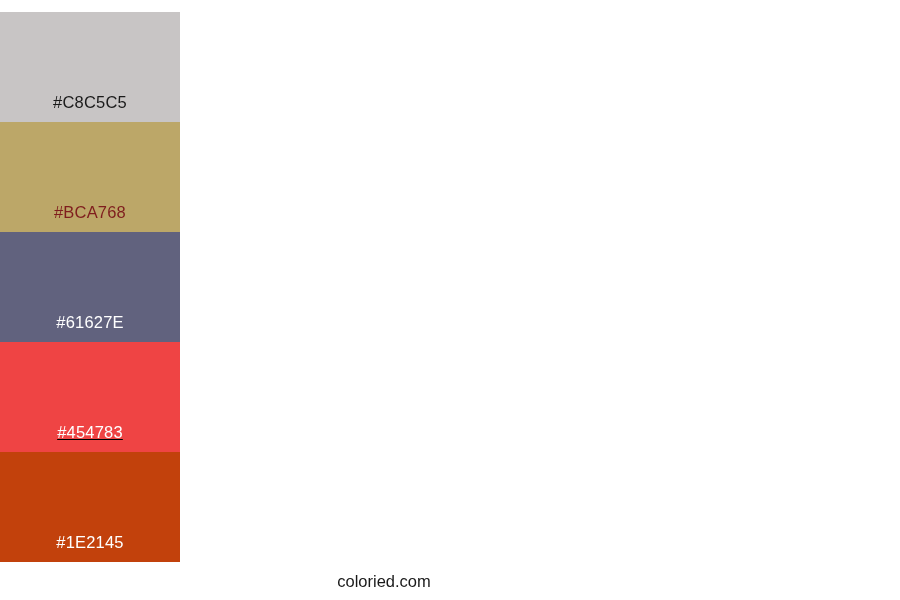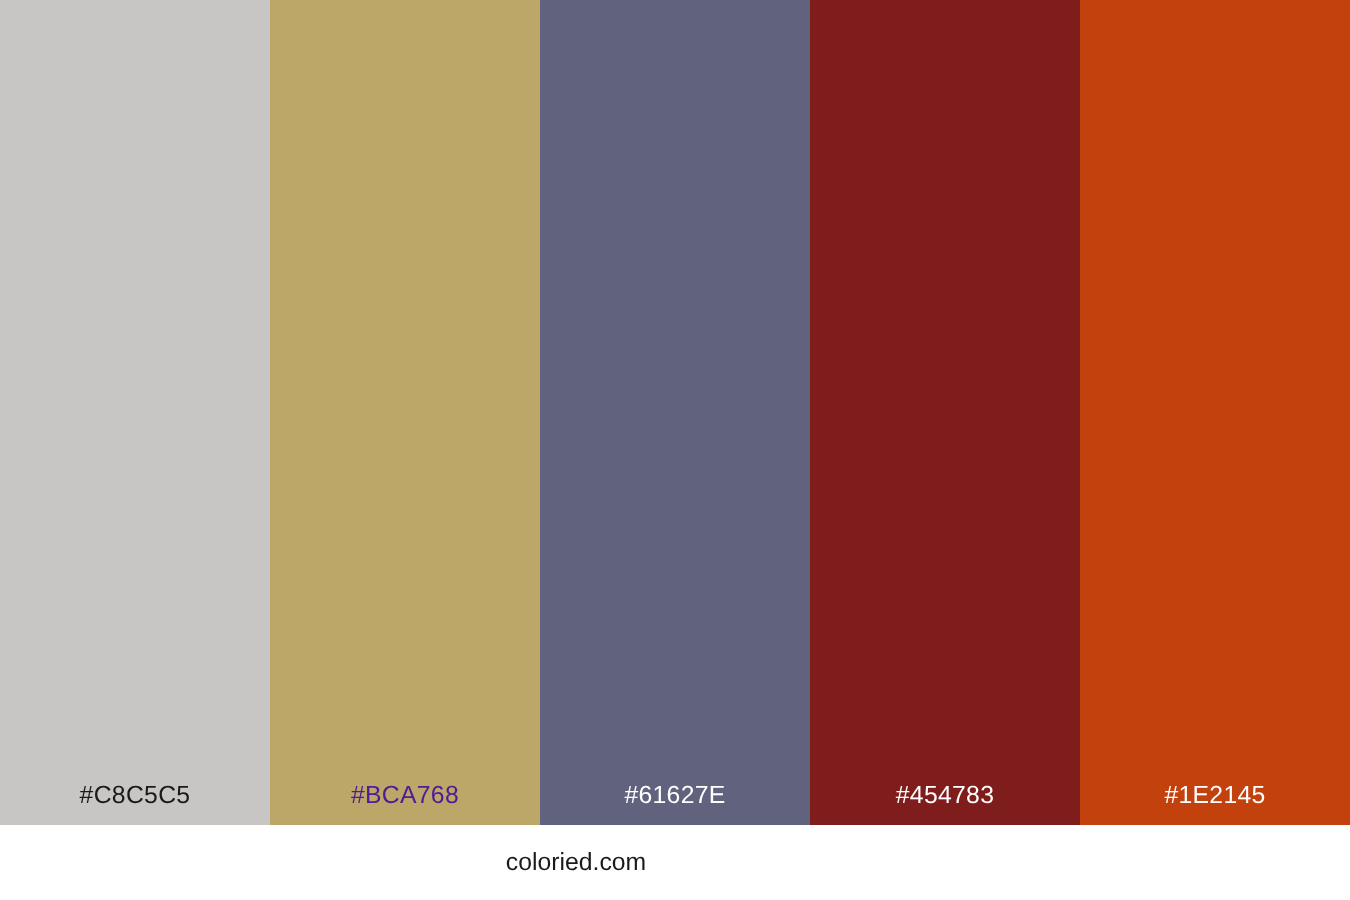--- a/index.html
+++ b/index.html
@@ -20,24 +20,25 @@
     width: 900px;
     height: 600px;
     background: #ffffff;
     display: flex;
     flex-direction: column;
   }
 
   
   #swatch-strip {
     display: flex;
-    flex-direction: row;
-    width: 900px;
+    flex-direction: column;
+    width: 804px;
     height: 550px;
     flex: 0 0 550px;
+    margin-top: 12px;
   }
 
   .swatch {
     flex: 1 1 180px;
     width: 180px;
     height: 550px;
     position: relative;
     display: flex;
     align-items: flex-end;
     justify-content: center;
@@ -83,26 +84,26 @@
 </head>
 <body>
 
 <div id="palette-page">
 
   <div id="swatch-strip">
       <div class="swatch dark-text" style="background: rgb(200, 197, 197);">
         <span class="swatch-label" style="color: rgb(26, 26, 26);">#C8C5C5</span>
       </div>
       <div class="swatch dark-text" style="background: rgb(188, 167, 104);">
-        <span class="swatch-label" style="color: #4c1d95;">#BCA768</span>
+        <span class="swatch-label" style="color: #7f1d1d;">#BCA768</span>
       </div>
       <div class="swatch light-text" style="background: rgb(97, 98, 126);">
         <span class="swatch-label" style="color: #ffffff;">#61627E</span>
       </div>
-      <div class="swatch light-text" style="background: #7f1d1d;">
+      <div class="swatch light-text" style="background: #ef4444; text-decoration: underline;">
         <span class="swatch-label" style="color: rgb(255, 255, 255);">#454783</span>
       </div>
       <div class="swatch light-text" style="background: #c2410c;">
         <span class="swatch-label" style="color: rgb(255, 255, 255);">#1E2145</span>
       </div>
     </div>
 
   <div id="footer-bar">
     <span id="footer-credit">coloried.com</span>
   </div>

